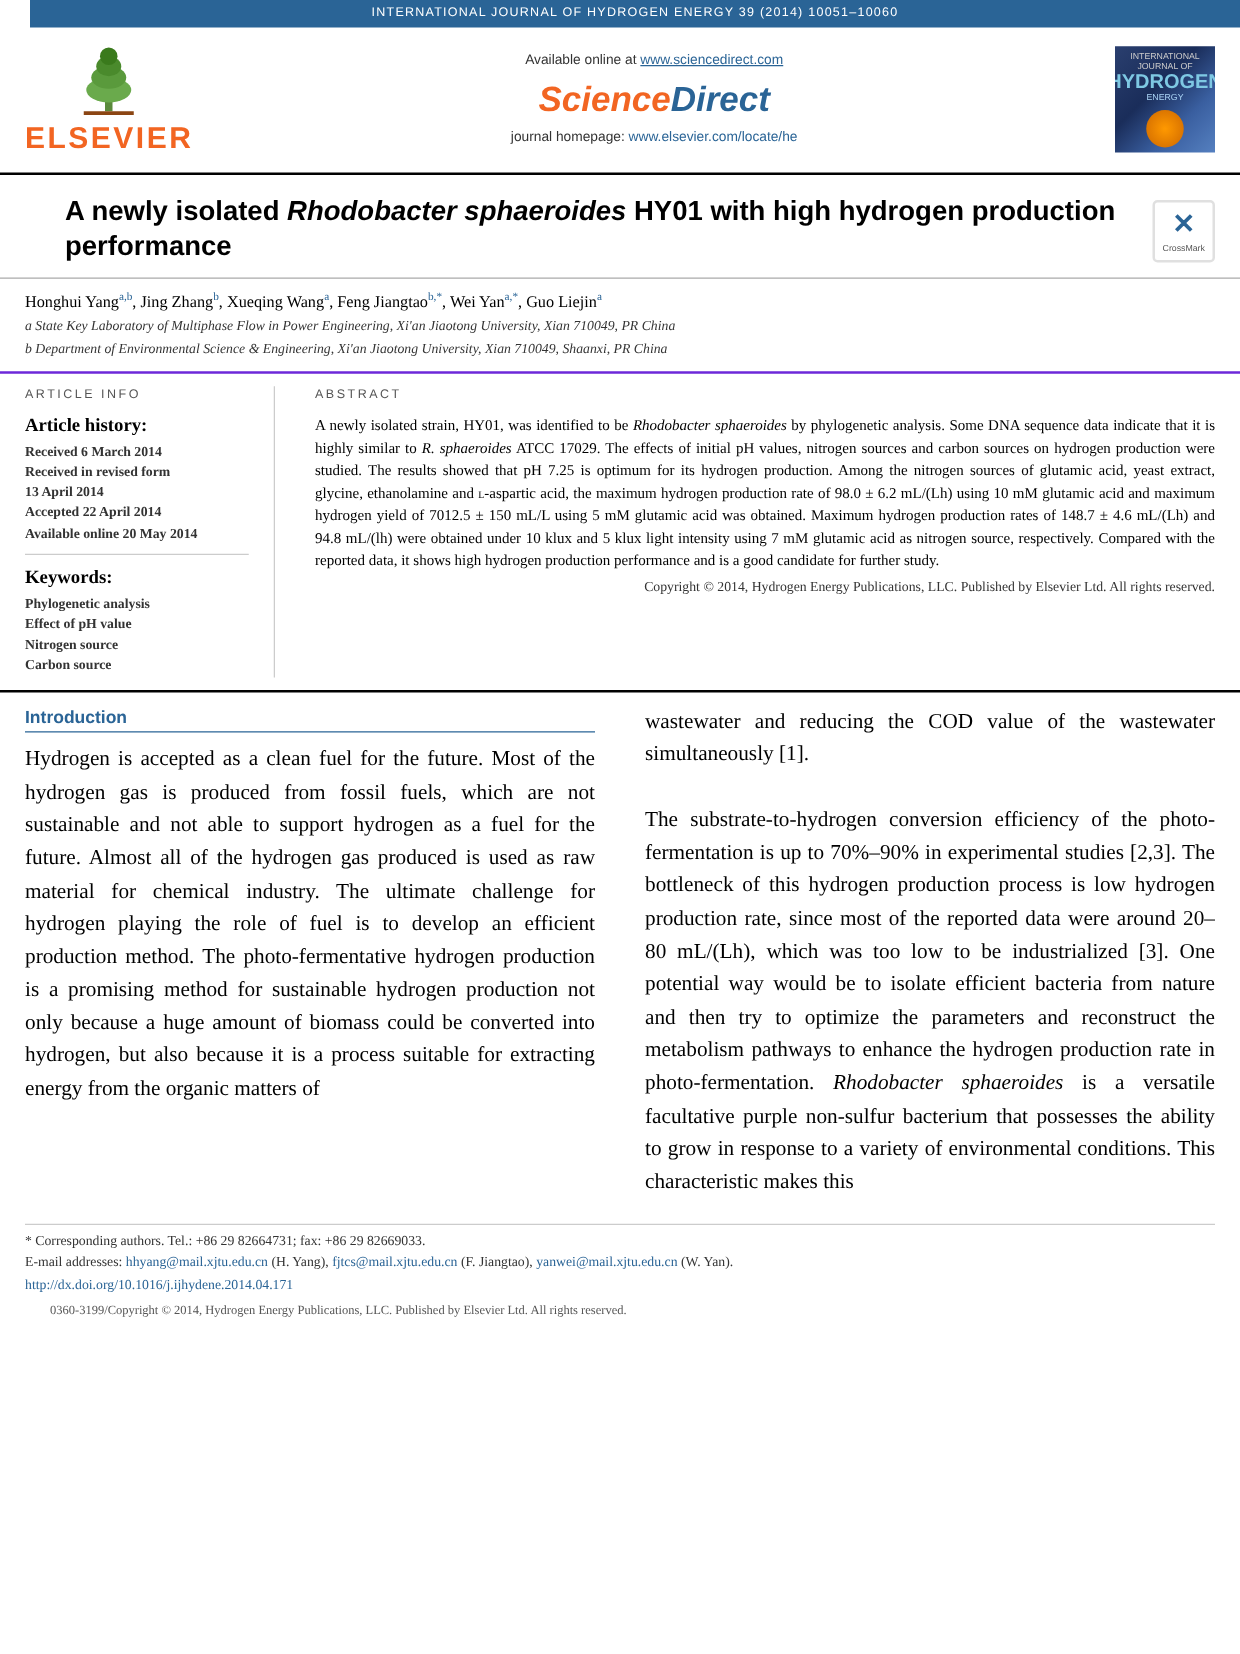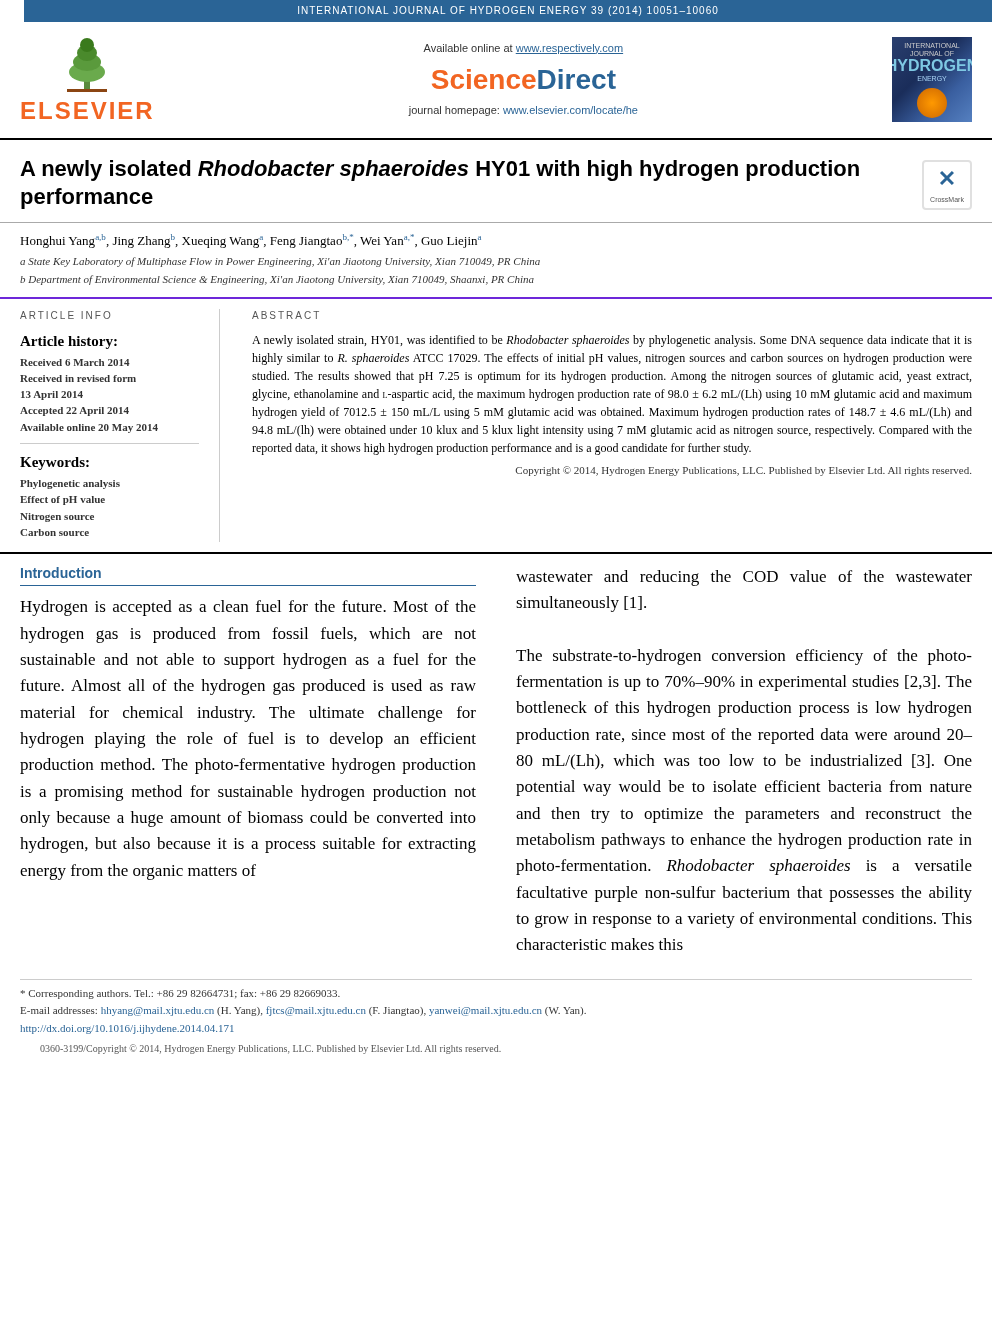--- a/index.html
+++ b/index.html
@@ -56,20 +56,21 @@
       font-size: 11px;
       font-family: Arial, sans-serif;
       color: #333;
     }
     .sciencedirect-title {
       font-size: 28px;
       color: #f26522;
       font-family: Arial, sans-serif;
       font-weight: bold;
       margin: 4px 0;
+      font-style: italic;
     }
     .sciencedirect-title span.sd-blue {
       color: #2a6496;
     }
     .journal-homepage {
       font-size: 11px;
       font-family: Arial, sans-serif;
       color: #333;
       margin-top: 4px;
     }
@@ -126,20 +127,21 @@
     }
     .article-title-text {
       flex: 1;
     }
     .article-title-text h1 {
       font-size: 22px;
       font-weight: bold;
       font-family: Arial, sans-serif;
       line-height: 1.3;
       color: #000;
+      margin-left: 32px;
     }
     .article-title-text h1 em {
       font-style: italic;
     }
     .crossmark-badge {
       width: 50px;
       height: 50px;
       display: flex;
       flex-direction: column;
       align-items: center;
@@ -309,21 +311,21 @@
       <ellipse cx="40" cy="13" rx="7" ry="7" fill="#3a7a1c"></ellipse>
 
       <rect x="20" y="57" width="40" height="3" fill="#8B4513"></rect>
     </svg>
     <div class="elsevier-text">ELSEVIER</div>
   </div>
 
   <div class="banner-center">
     <div class="available-text">
       <span>Available online at</span>
-      <a class="available-link" href="#">www.respectively.com</a>
+      <a class="available-link" href="#">www.sciencedirect.com</a>
     </div>
     <div class="sciencedirect-title">
       <span style="color:#f26522;">Science</span><span class="sd-blue" style="color:#2a6496;">Direct</span>
     </div>
     <div class="journal-homepage">
       <span>journal homepage:</span>
       <a class="banner-link" href="#">www.elsevier.com/locate/he</a>
     </div>
   </div>
 

